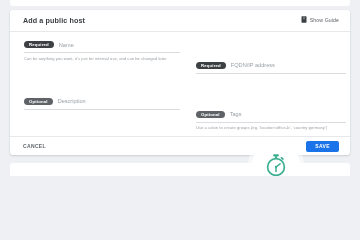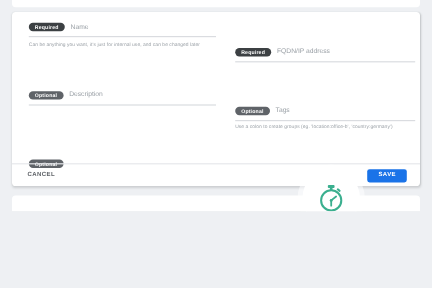--- a/index.html
+++ b/index.html
@@ -207,20 +207,31 @@
 </style>
 </head>
 <body>
 
 <div class="page">
 
   <div class="top-sliver"></div>
 
   <div class="card">
 
+    <div class="card-header">
+      <div class="card-title">Add a public host</div>
+      <div class="show-guide">
+        <svg class="guide-icon" viewBox="0 0 12 14">
+          <rect x="1" y="0.5" width="10" height="13" rx="0.8" fill="#3c4043"></rect>
+          <rect x="5.4" y="0.5" width="1.2" height="6" fill="#ffffff"></rect>
+          <rect x="5.4" y="0.5" width="1.2" height="3" fill="#3c4043"></rect>
+        </svg>
+        <span class="show-guide-label">Show Guide</span>
+      </div>
+    </div>
 
     <div class="form-body">
 
       <div class="col-left field-row" style="top:8px;">
         <div class="label-line">
           <span class="badge badge-required">Required</span>
           <span class="field-label">Name</span>
         </div>
         <div class="underline"></div>
         <div class="helper">Can be anything you want, it's just for internal use, and can be changed later</div>

